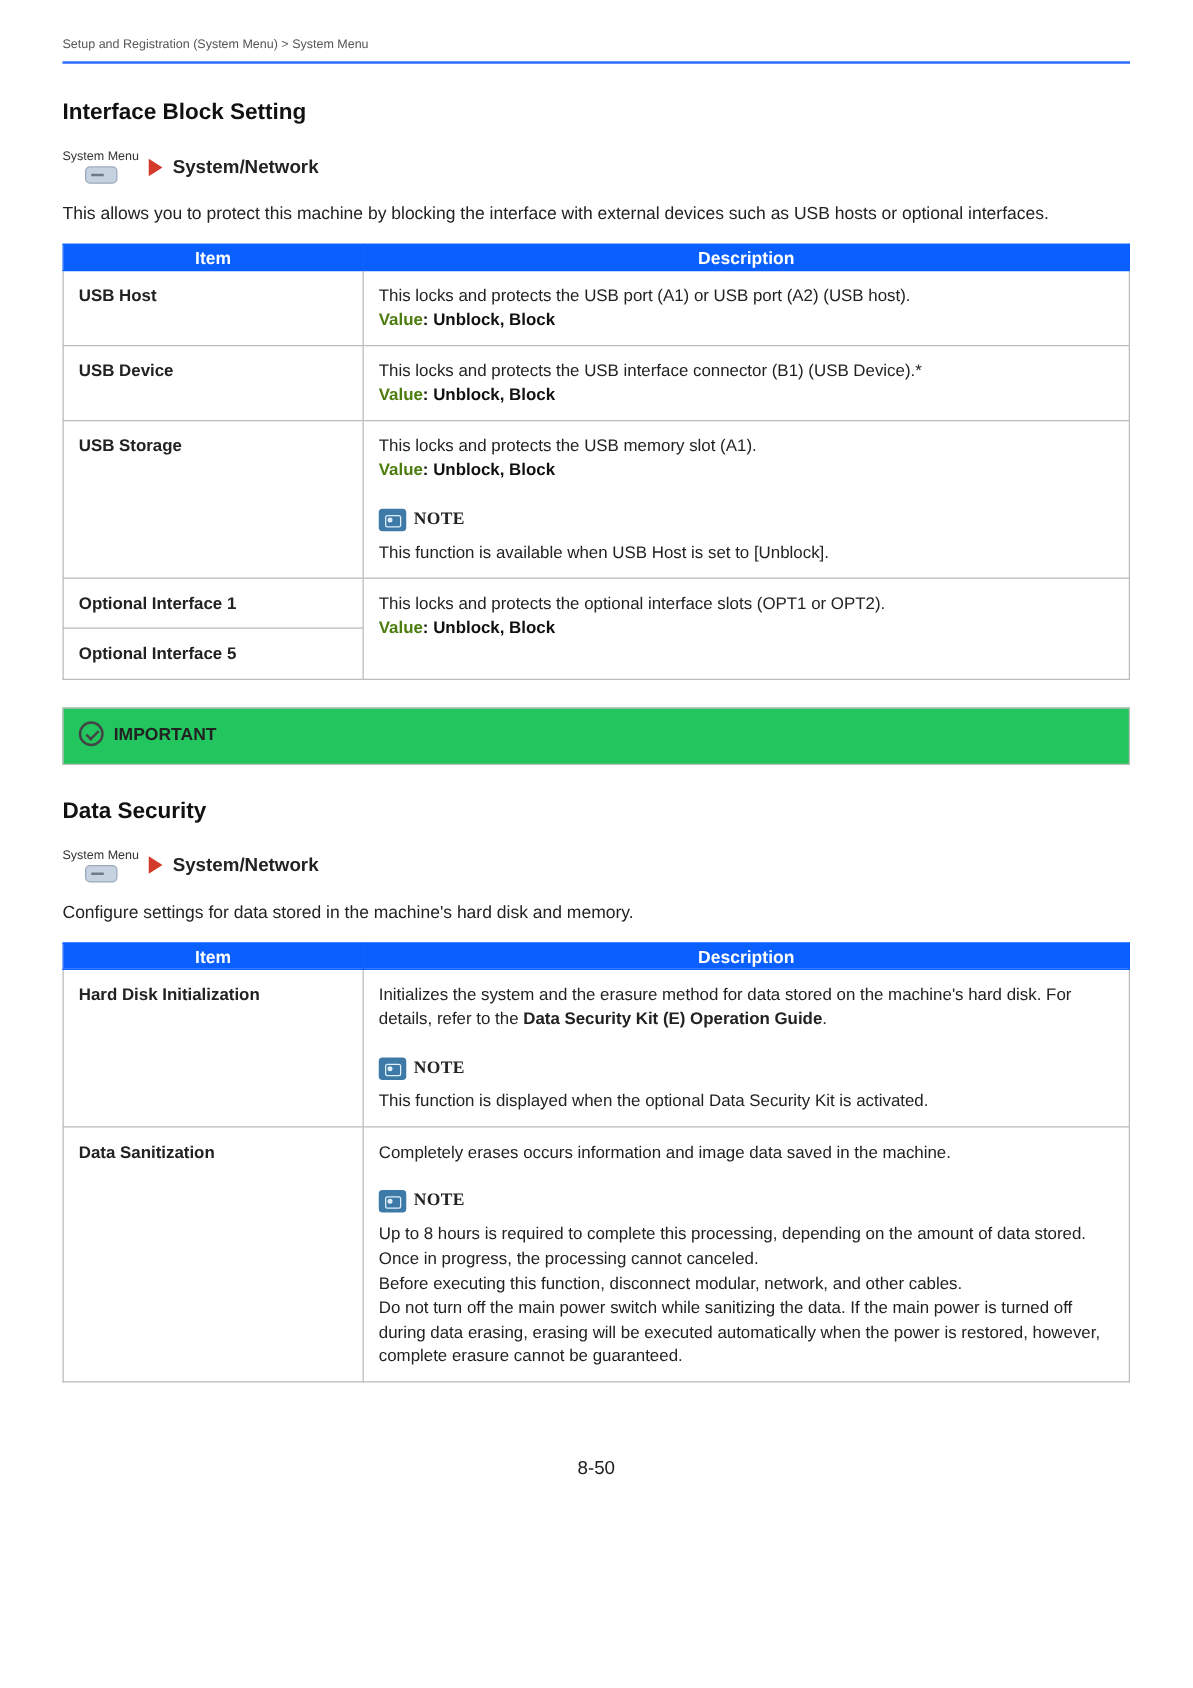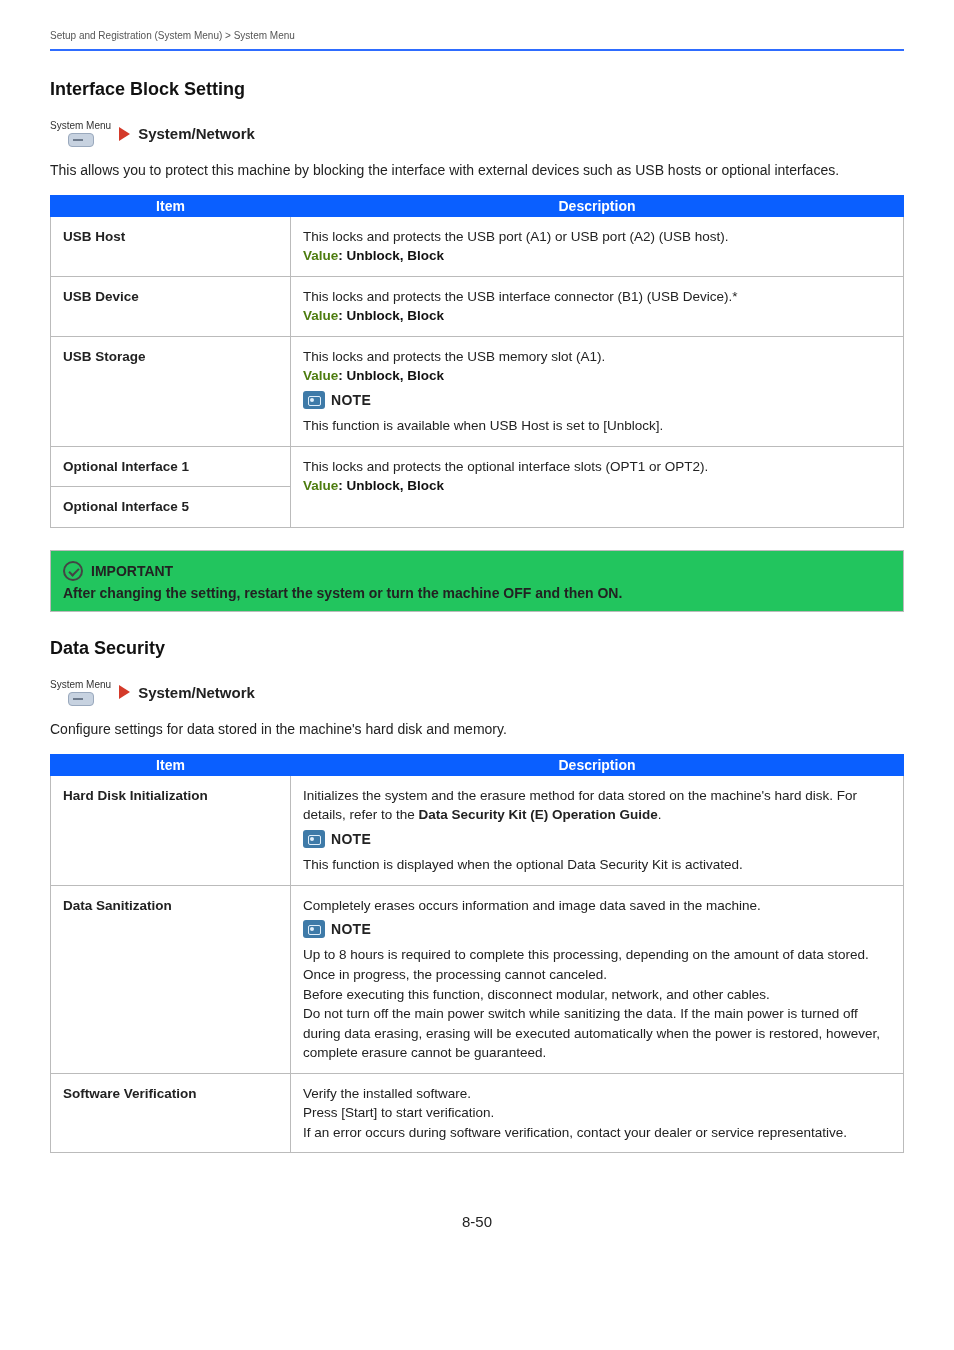--- a/index.html
+++ b/index.html
@@ -85,21 +85,21 @@
     vertical-align: top;
     font-size: 13.5px;
     line-height: 1.45;
   }
   table.desc td.item-col {
     font-weight: bold;
     width: 240px;
   }
   .value-label { color: #4d7c0f; font-weight: bold; }
   .value-text { font-weight: bold; color: #111; }
-  .note-row { display:flex; align-items:center; gap:6px; margin: 4px 0 6px 0; }
+  .note-row { display:flex; align-items:center; gap:6px; margin: 20px 0 6px 0; font-family: Liberation Serif, serif; }
   .note-icon {
     width: 22px; height: 18px;
     background: #3e7aa8;
     border-radius: 3px;
     position: relative;
     flex-shrink: 0;
   }
   .note-icon::before{
     content:"";
     position:absolute;
@@ -217,21 +217,20 @@
         <td class="item-col">Optional Interface 5</td>
       </tr>
     </tbody>
   </table>
 
   <div class="important-box">
     <div class="imp-head">
       <div class="imp-check"></div>
       <span class="imp-label">IMPORTANT</span>
     </div>
-    <div class="imp-body">After changing the setting, restart the system or turn the machine OFF and then ON.</div>
   </div>
 
   <h2 class="sec-title">Data Security</h2>
 
   <div class="nav-row">
     <div class="sysmenu-badge">
       <span>System Menu</span>
       <div class="chip"></div>
     </div>
     <div class="arrow-right"></div>
@@ -268,25 +267,17 @@
           <div class="note-row">
             <div class="note-icon"></div>
             <span class="note-text">NOTE</span>
           </div>
           <div>Up to 8 hours is required to complete this processing, depending on the amount of data stored.</div>
           <div>Once in progress, the processing cannot canceled.</div>
           <div>Before executing this function, disconnect modular, network, and other cables.</div>
           <div>Do not turn off the main power switch while sanitizing the data. If the main power is turned off during data erasing, erasing will be executed automatically when the power is restored, however, complete erasure cannot be guaranteed.</div>
         </td>
       </tr>
-      <tr>
-        <td class="item-col">Software Verification</td>
-        <td>
-          <div>Verify the installed software.</div>
-          <div>Press [Start] to start verification.</div>
-          <div>If an error occurs during software verification, contact your dealer or service representative.</div>
-        </td>
-      </tr>
     </tbody>
   </table>
 
   <div class="footer">8-50</div>
 </div>
 
 </body></html>

